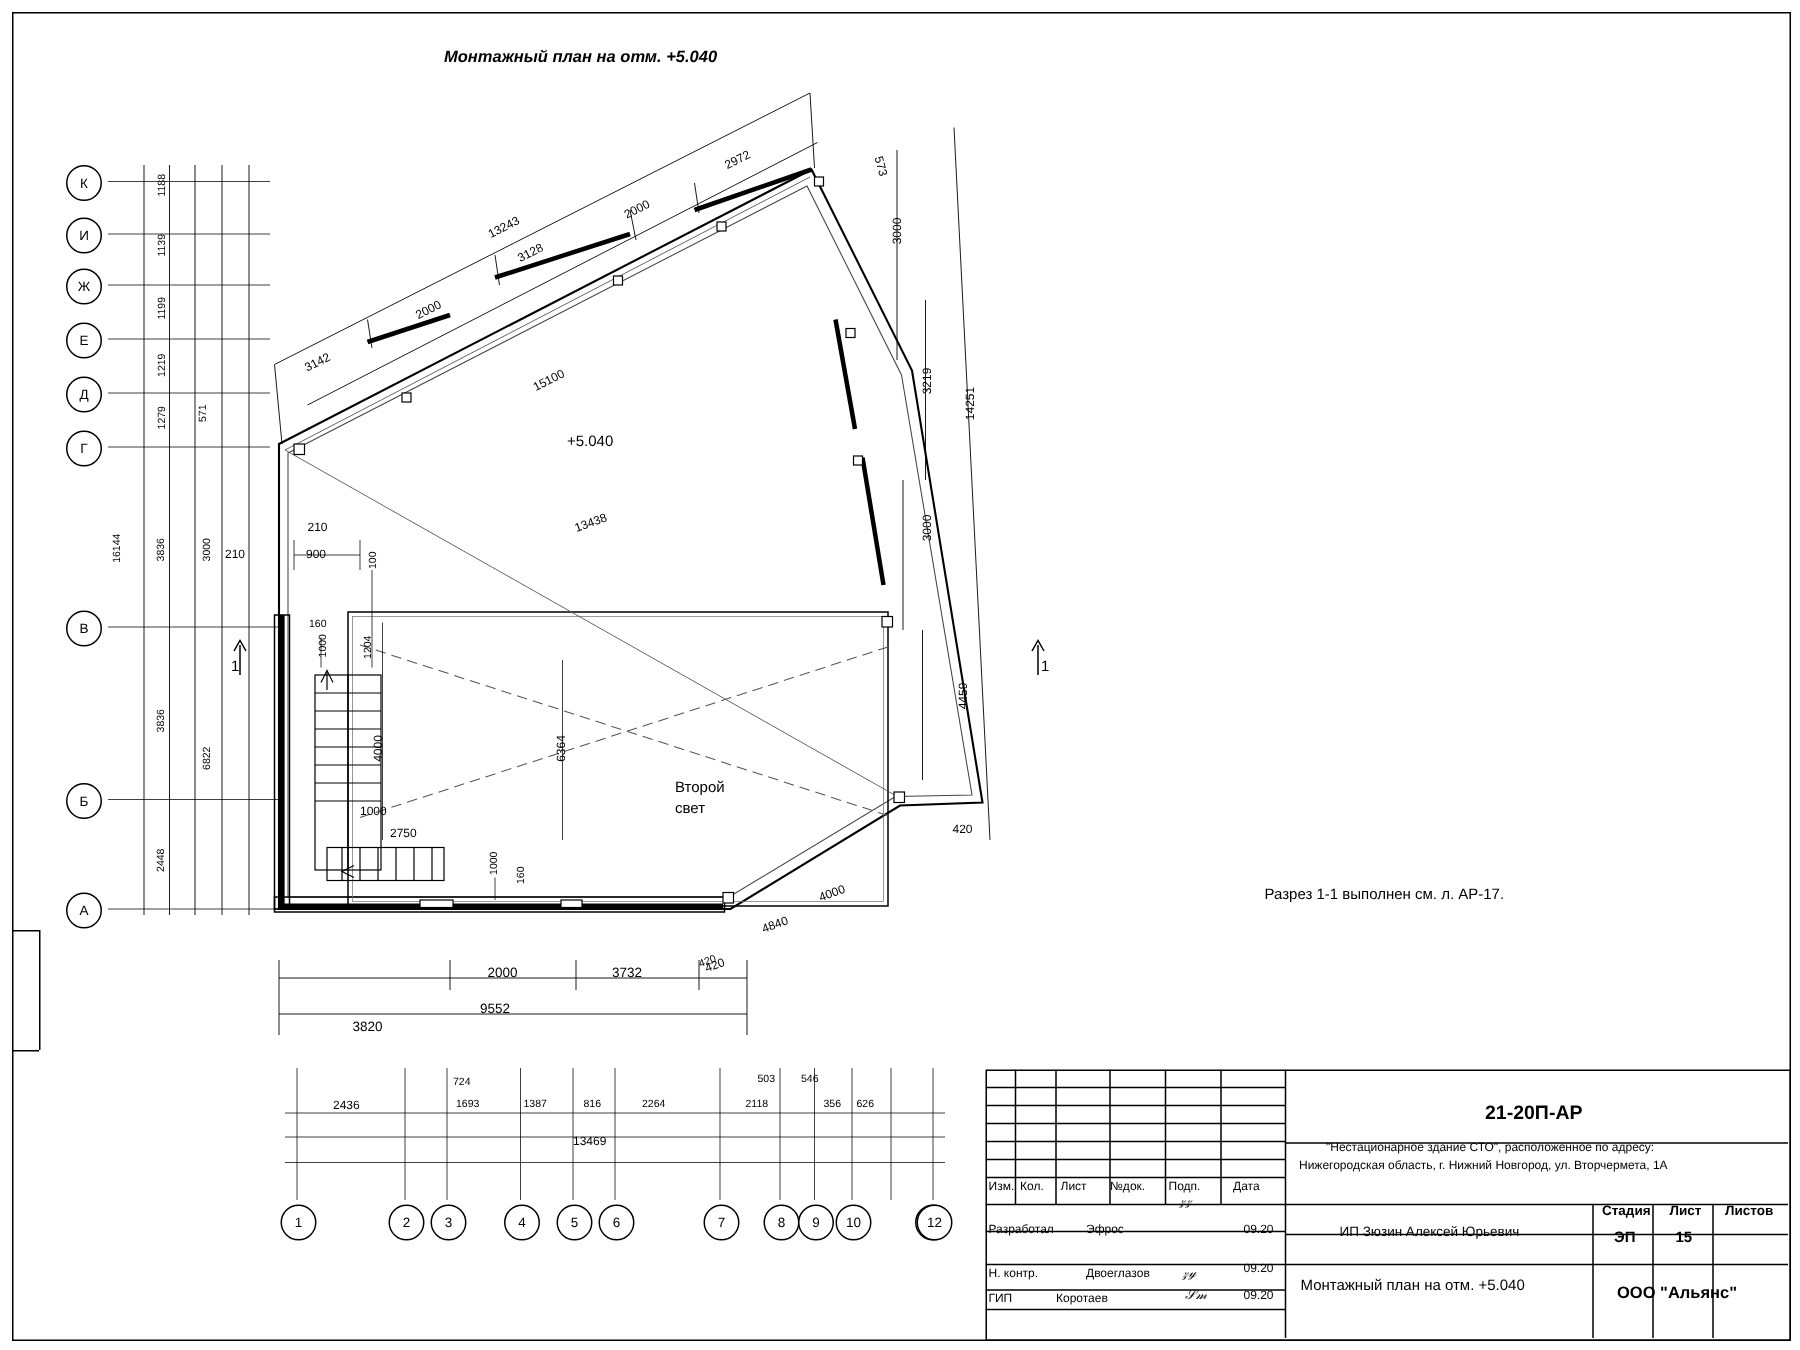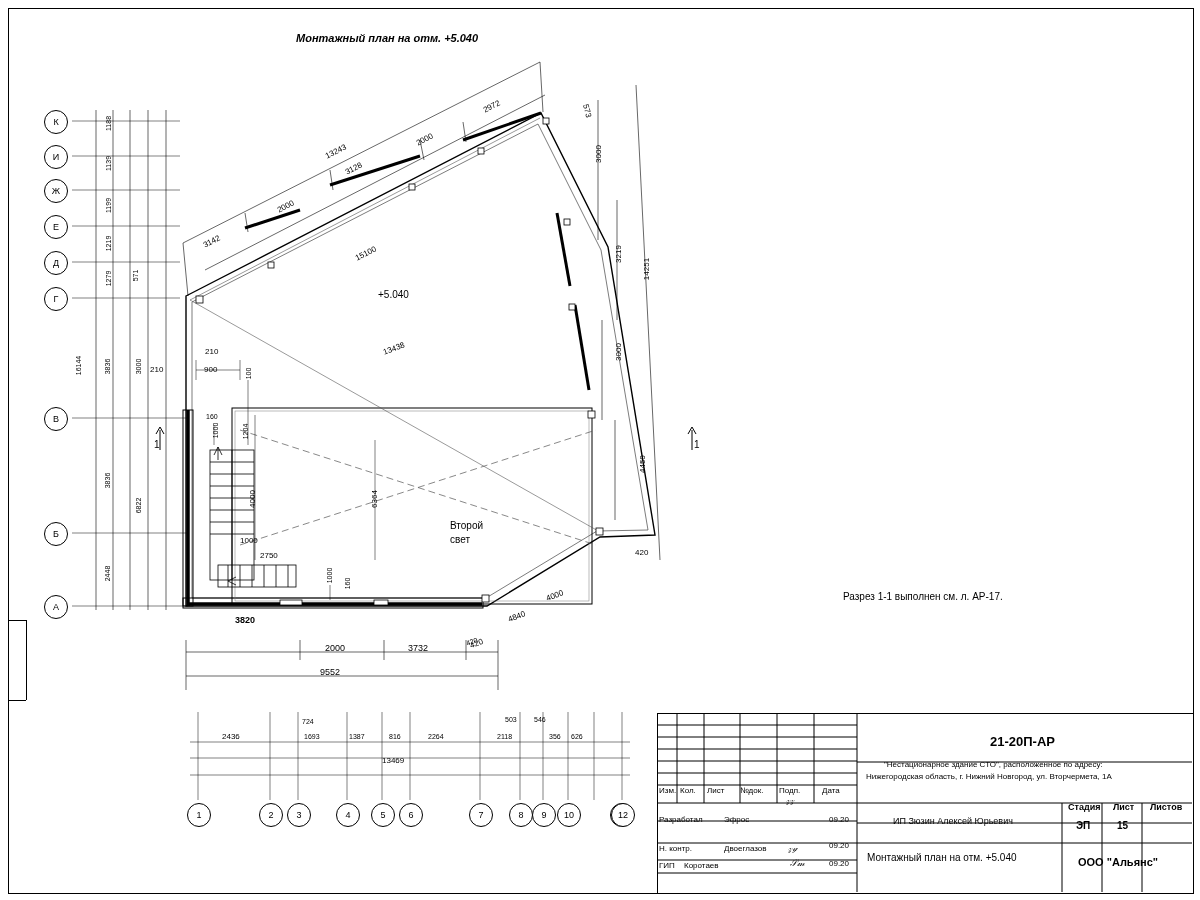--- a/index.html
+++ b/index.html
@@ -273,21 +273,21 @@
   <div class="txt s7" style="left:238px;top:428px;transform:rotate(-90deg);">1204</div>
   <div class="txt s8" style="left:244px;top:495px;transform:rotate(-90deg);">4000</div>
   <div class="txt s8" style="left:366px;top:495px;transform:rotate(-90deg);">6364</div>
   <div class="txt s8" style="left:383px;top:345px;transform:rotate(-20deg);">13438</div>
   <div class="txt s8" style="left:240px;top:537px;">1000</div>
   <div class="txt s8" style="left:260px;top:552px;">2750</div>
   <div class="txt s7" style="left:322px;top:572px;transform:rotate(-90deg);">1000</div>
   <div class="txt s7" style="left:342px;top:580px;transform:rotate(-90deg);">160</div>
   <div class="txt s7" style="left:466px;top:638px;transform:rotate(-20deg);">420</div>
 
-  <div class="txt s9" style="left:235px;top:616px;font-weight:bold;">3820</div>
+  <div class="txt s9" style="left:235px;top:680px;">3820</div>
   <div class="txt s9" style="left:325px;top:644px;">2000</div>
   <div class="txt s9" style="left:408px;top:644px;">3732</div>
   <div class="txt s8" style="left:470px;top:640px;transform:rotate(-20deg);">420</div>
   <div class="txt s9" style="left:320px;top:668px;">9552</div>
 
   <div class="txt s8" style="left:222px;top:733px;">2436</div>
   <div class="txt s7" style="left:302px;top:718px;">724</div>
   <div class="txt s7" style="left:304px;top:733px;">1693</div>
   <div class="txt s7" style="left:349px;top:733px;">1387</div>
   <div class="txt s7" style="left:389px;top:733px;">816</div>
@@ -343,21 +343,21 @@
   <div class="txt s8" style="left:724px;top:816px;">Эфрос</div>
   <div class="txt s8" style="left:829px;top:816px;">09.20</div>
   <div class="sig abs" style="left:786px;top:795px;">𝓏𝓏</div>
 
   <div class="txt s8" style="left:659px;top:845px;">Н. контр.</div>
   <div class="txt s8" style="left:724px;top:845px;">Двоеглазов</div>
   <div class="txt s8" style="left:829px;top:842px;">09.20</div>
   <div class="sig abs" style="left:788px;top:843px;">𝓏𝓎</div>
 
   <div class="txt s8" style="left:659px;top:862px;">ГИП</div>
-  <div class="txt s8" style="left:684px;top:862px;">Коротаев</div>
+  <div class="txt s8" style="left:704px;top:862px;">Коротаев</div>
   <div class="txt s8" style="left:829px;top:860px;">09.20</div>
   <div class="sig abs" style="left:790px;top:858px;">𝒮𝓂</div>
 
   <div class="txt s9" style="left:893px;top:817px;">ИП Зюзин Алексей Юрьевич</div>
   <div class="txt s10" style="left:867px;top:853px;">Монтажный план на отм. +5.040</div>
 
   <div class="txt s9 b" style="left:1068px;top:803px;">Стадия</div>
   <div class="txt s9 b" style="left:1113px;top:803px;">Лист</div>
   <div class="txt s9 b" style="left:1150px;top:803px;">Листов</div>
   <div class="txt s10 b" style="left:1076px;top:821px;">ЭП</div>

